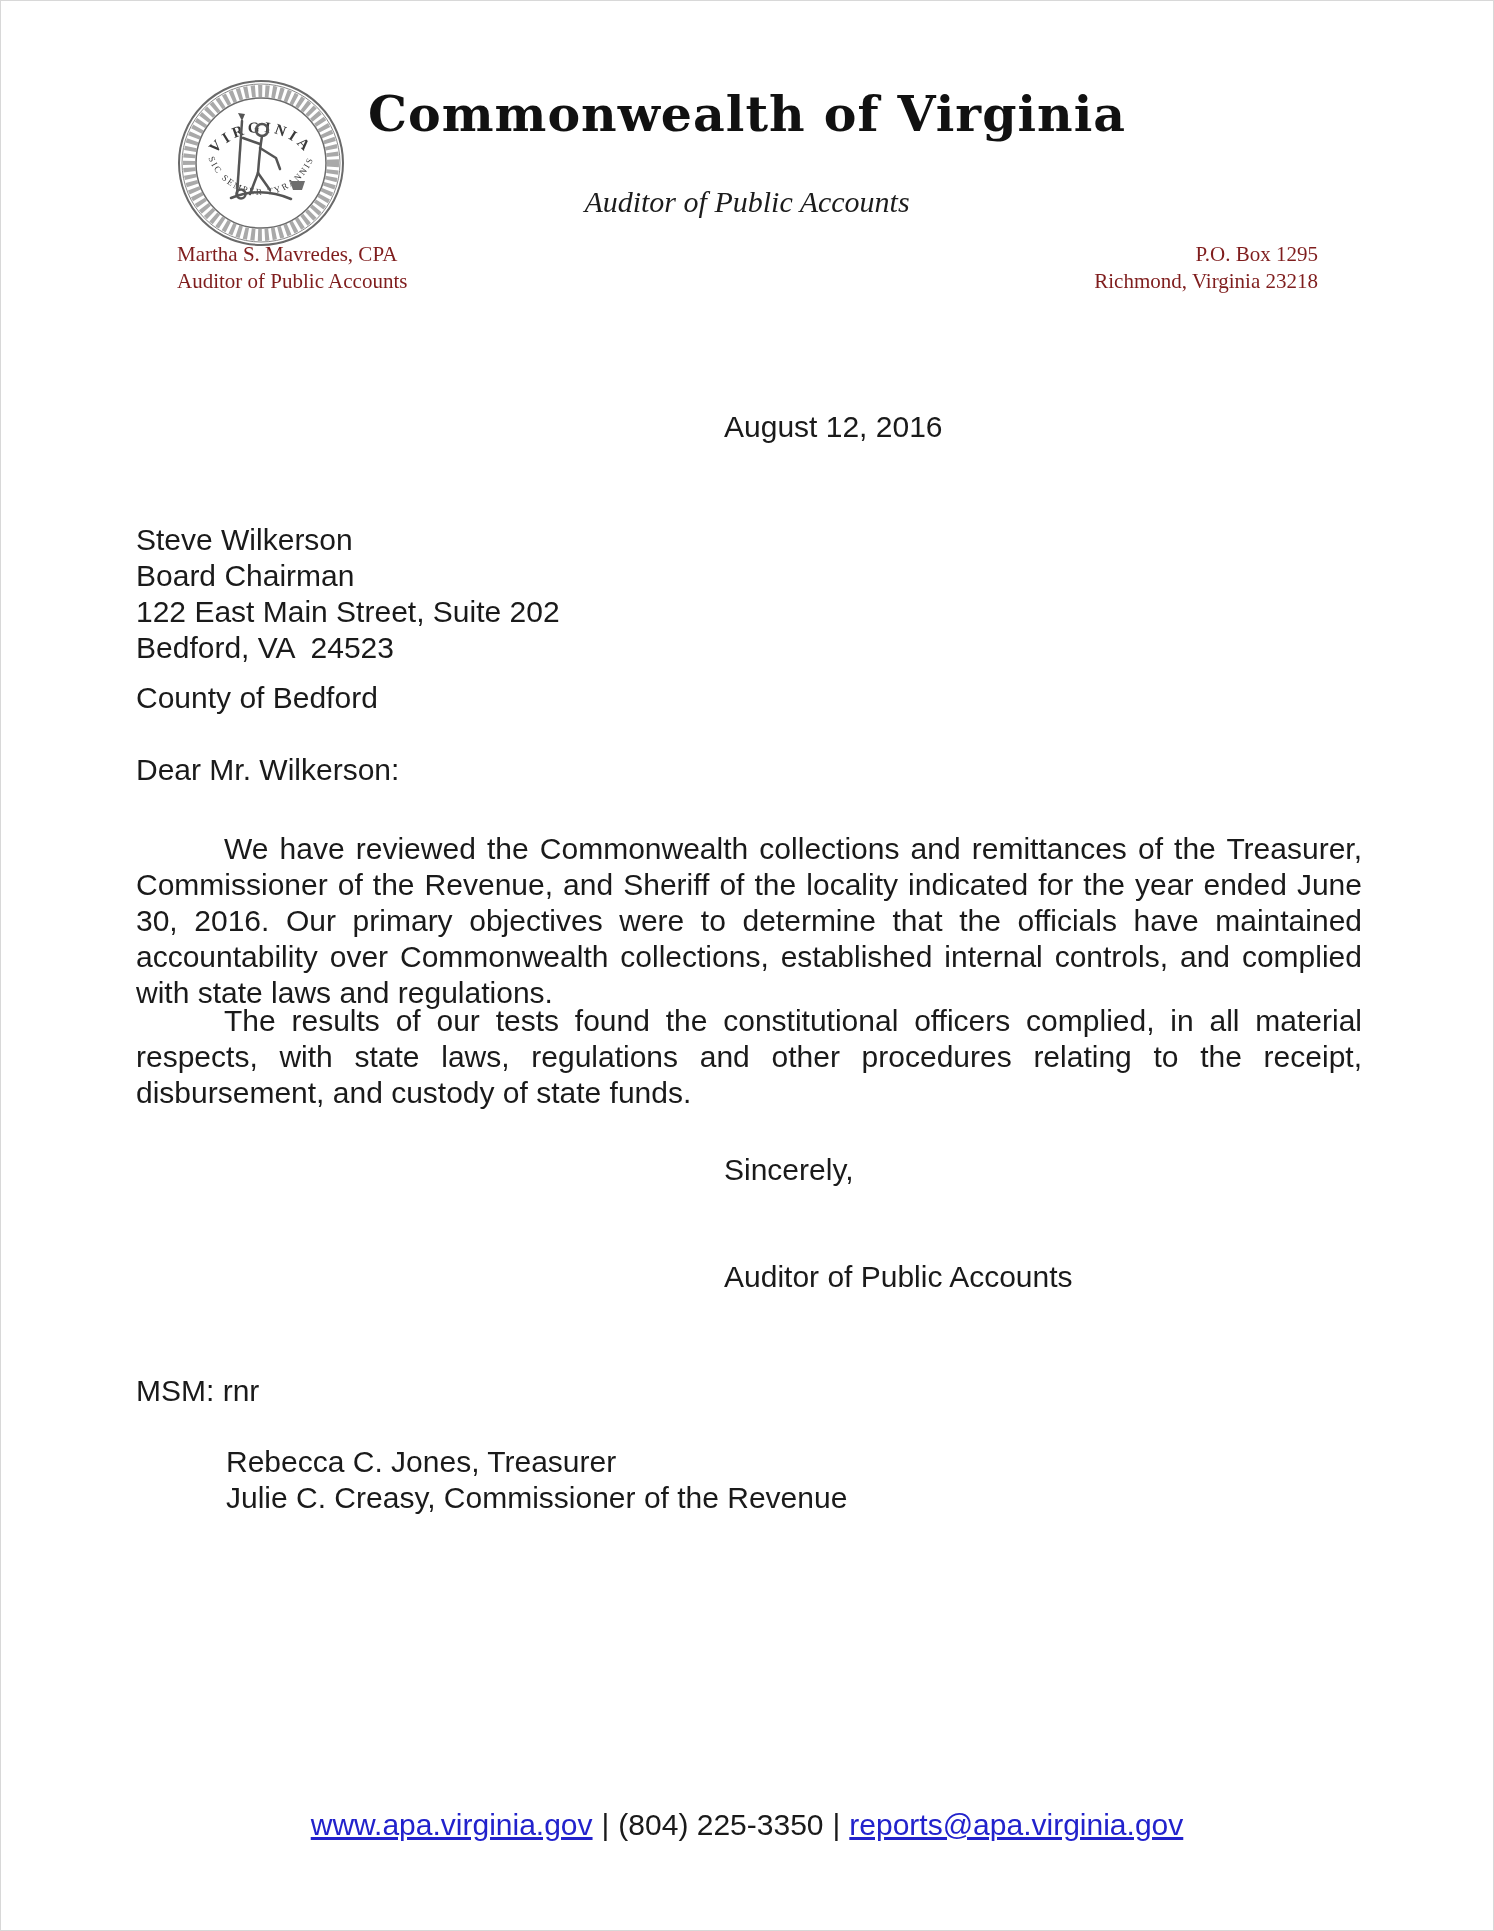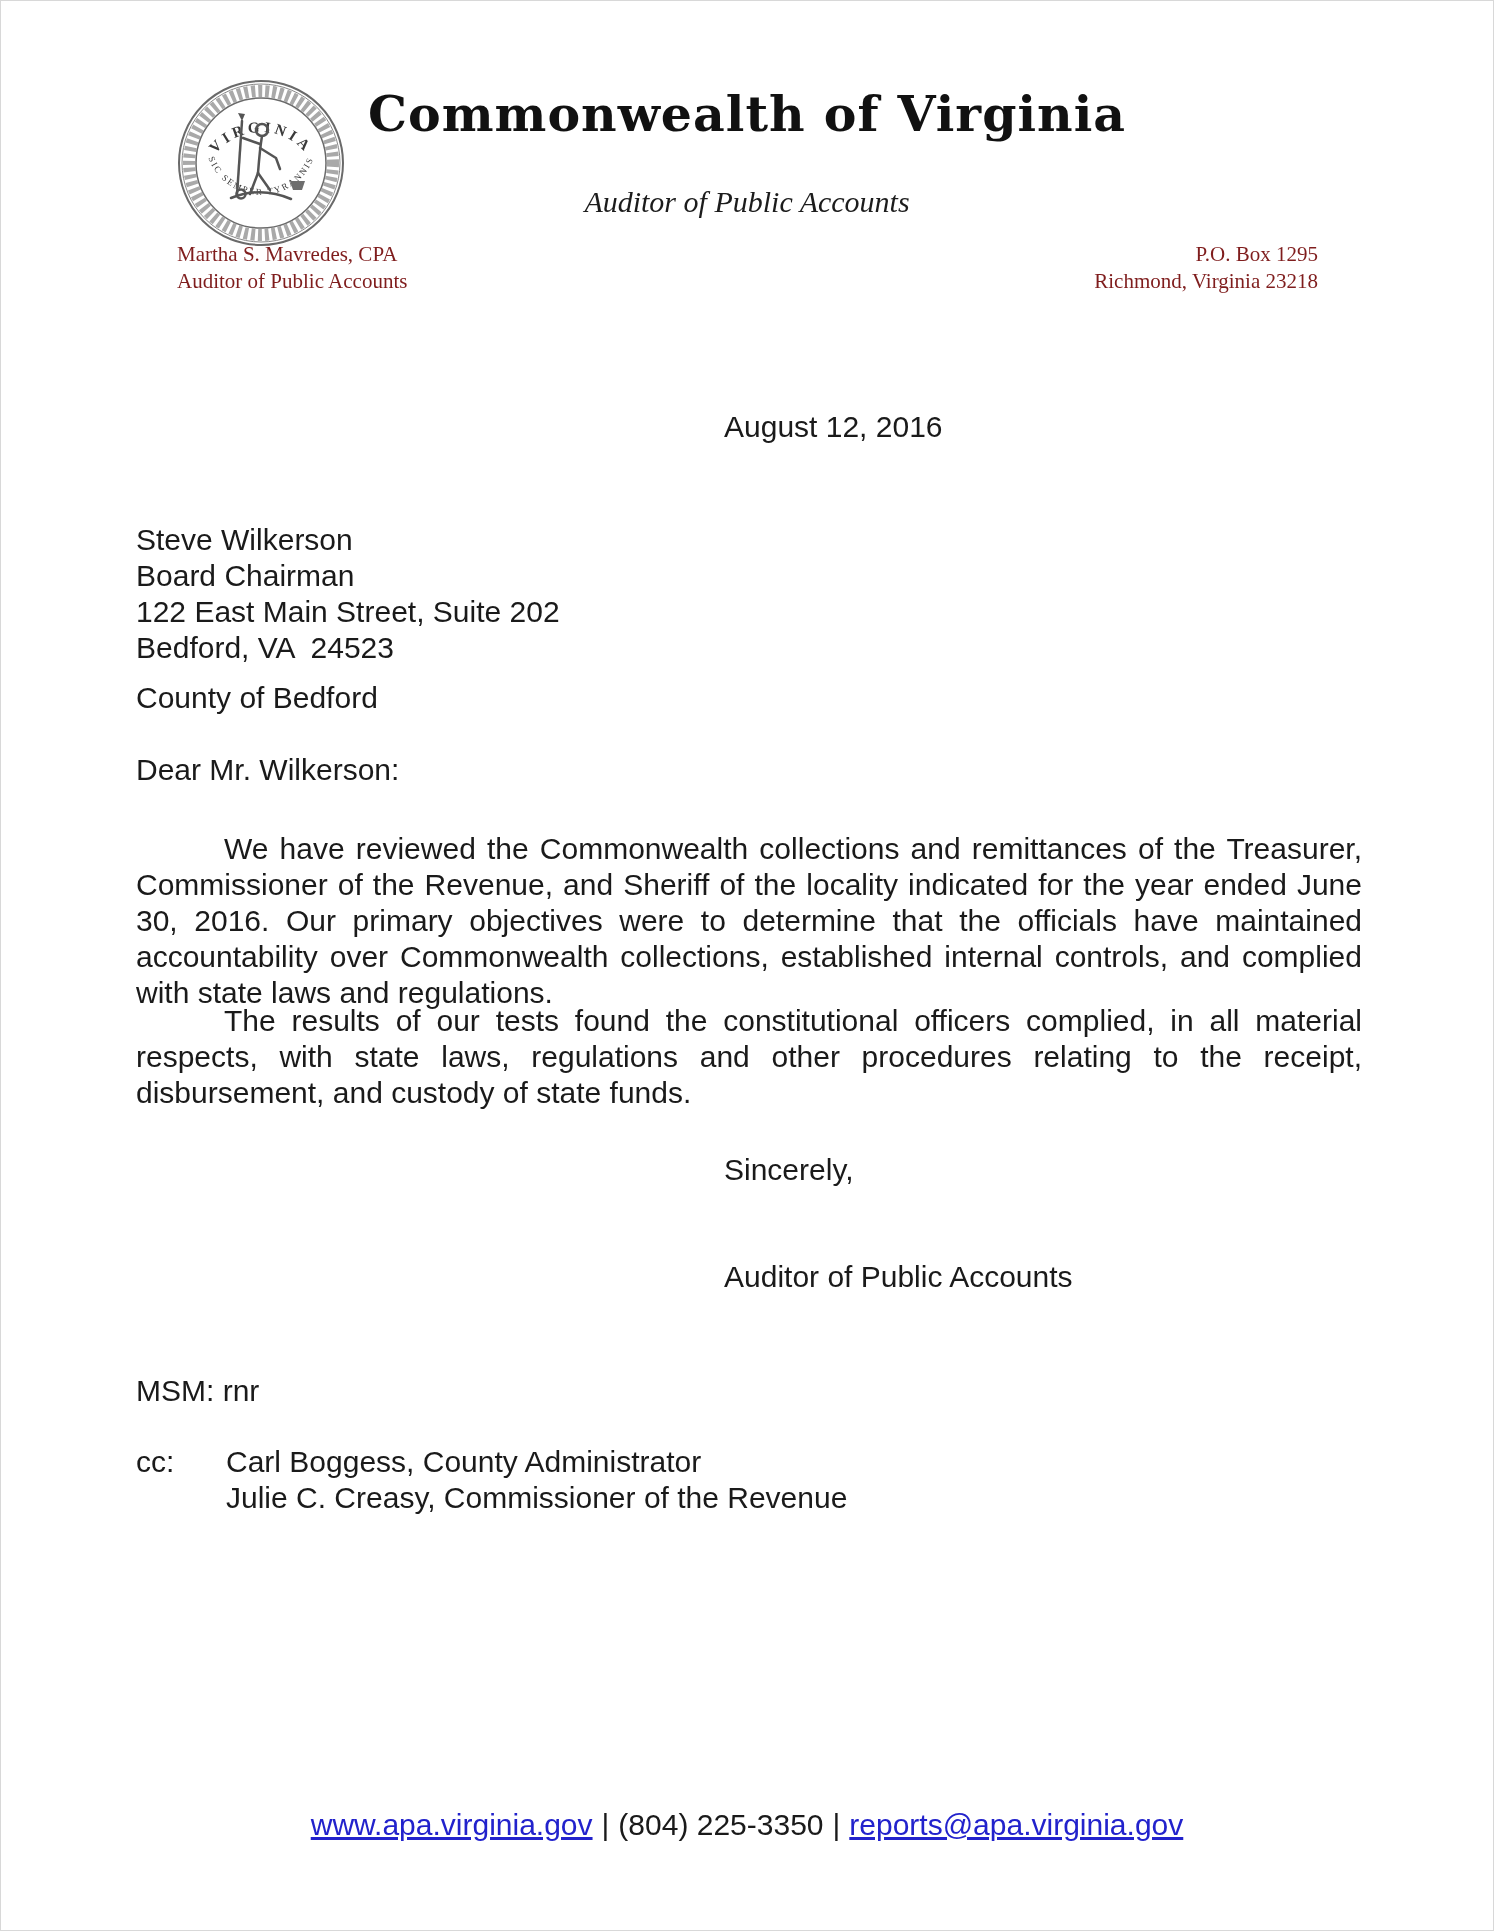--- a/index.html
+++ b/index.html
@@ -143,22 +143,22 @@
   <div class="abs body-text paragraph para-2">The results of our tests found the constitutional officers complied, in all material respects, with state laws, regulations and other procedures relating to the receipt, disbursement, and custody of state funds.</div>
 
   <div class="abs body-text closing">Sincerely,</div>
 
   <div class="abs body-text sig-title">Auditor of Public Accounts</div>
 
   <div class="abs body-text reference">MSM: rnr</div>
 
   <div class="abs body-text cc-block">
     <div class="cc-row">
-      <div class="cc-label-cell">cc:</div>
-      <div>Carl Boggess, County Administrator</div>
+      <div class="cc-label-cell"></div>
+      <div>Rebecca C. Jones, Treasurer</div>
     </div>
     <div class="cc-row">
       <div class="cc-label-cell"></div>
       <div>Julie C. Creasy, Commissioner of the Revenue</div>
     </div>
   </div>
 
   <div class="abs body-text footer">
     <a>www.apa.virginia.gov</a><span class="sep">|</span><span>(804) 225-3350</span><span class="sep">|</span><a>reports@apa.virginia.gov</a>
   </div>

